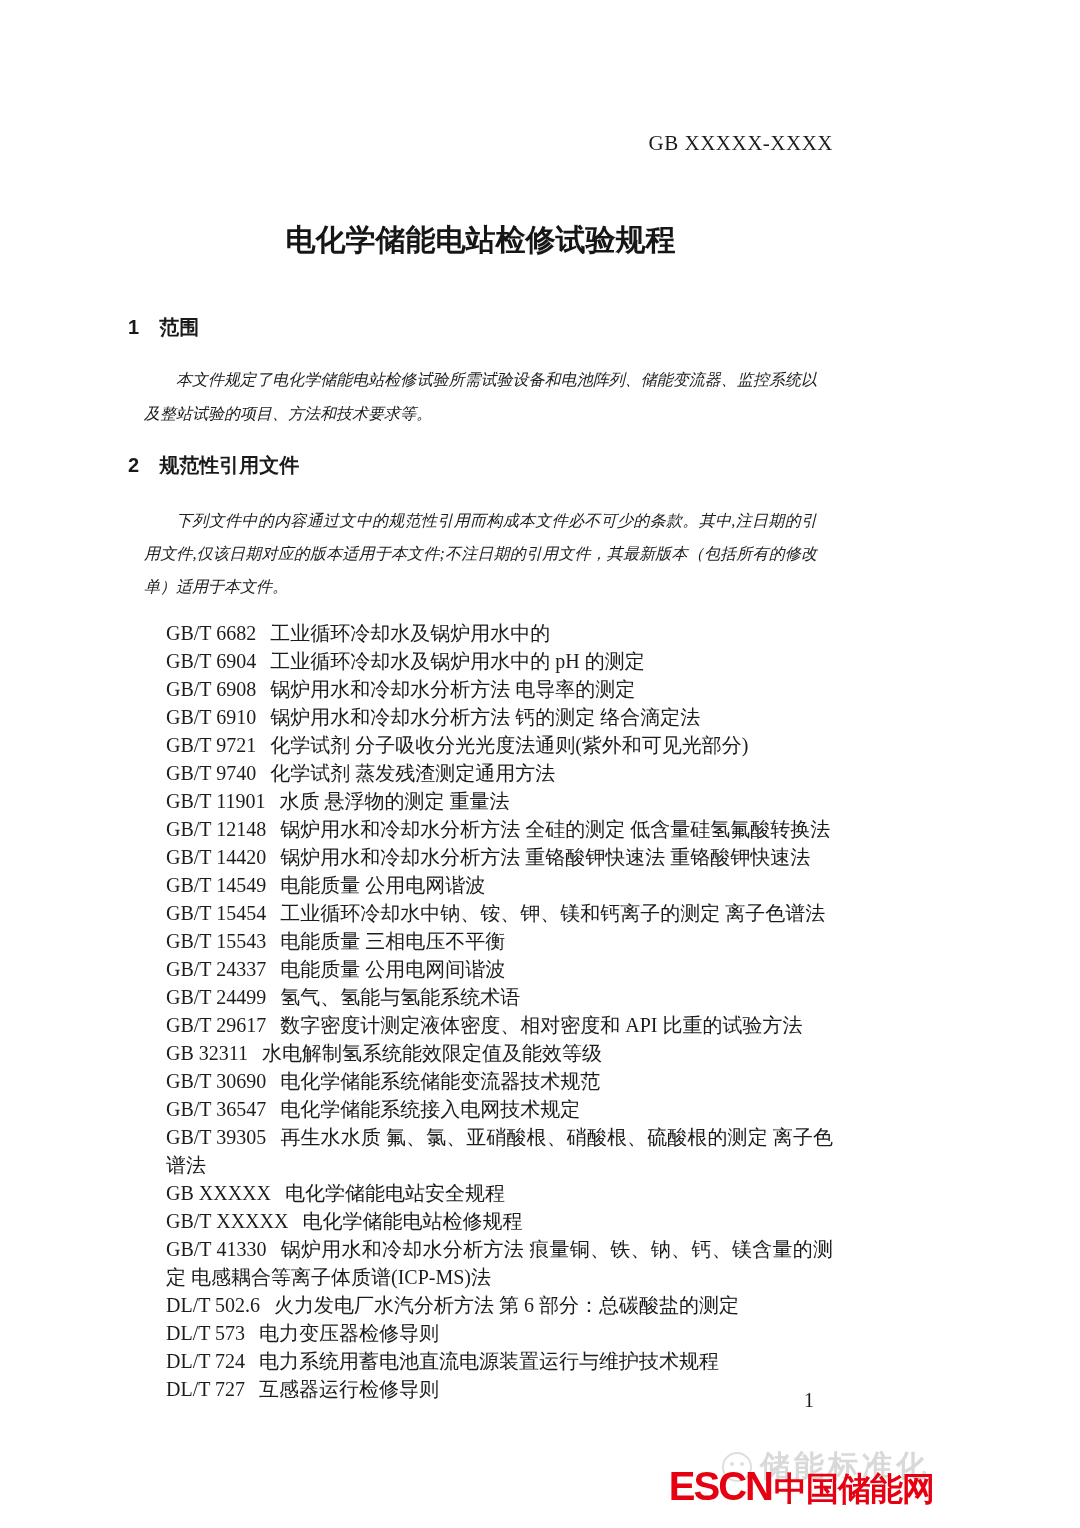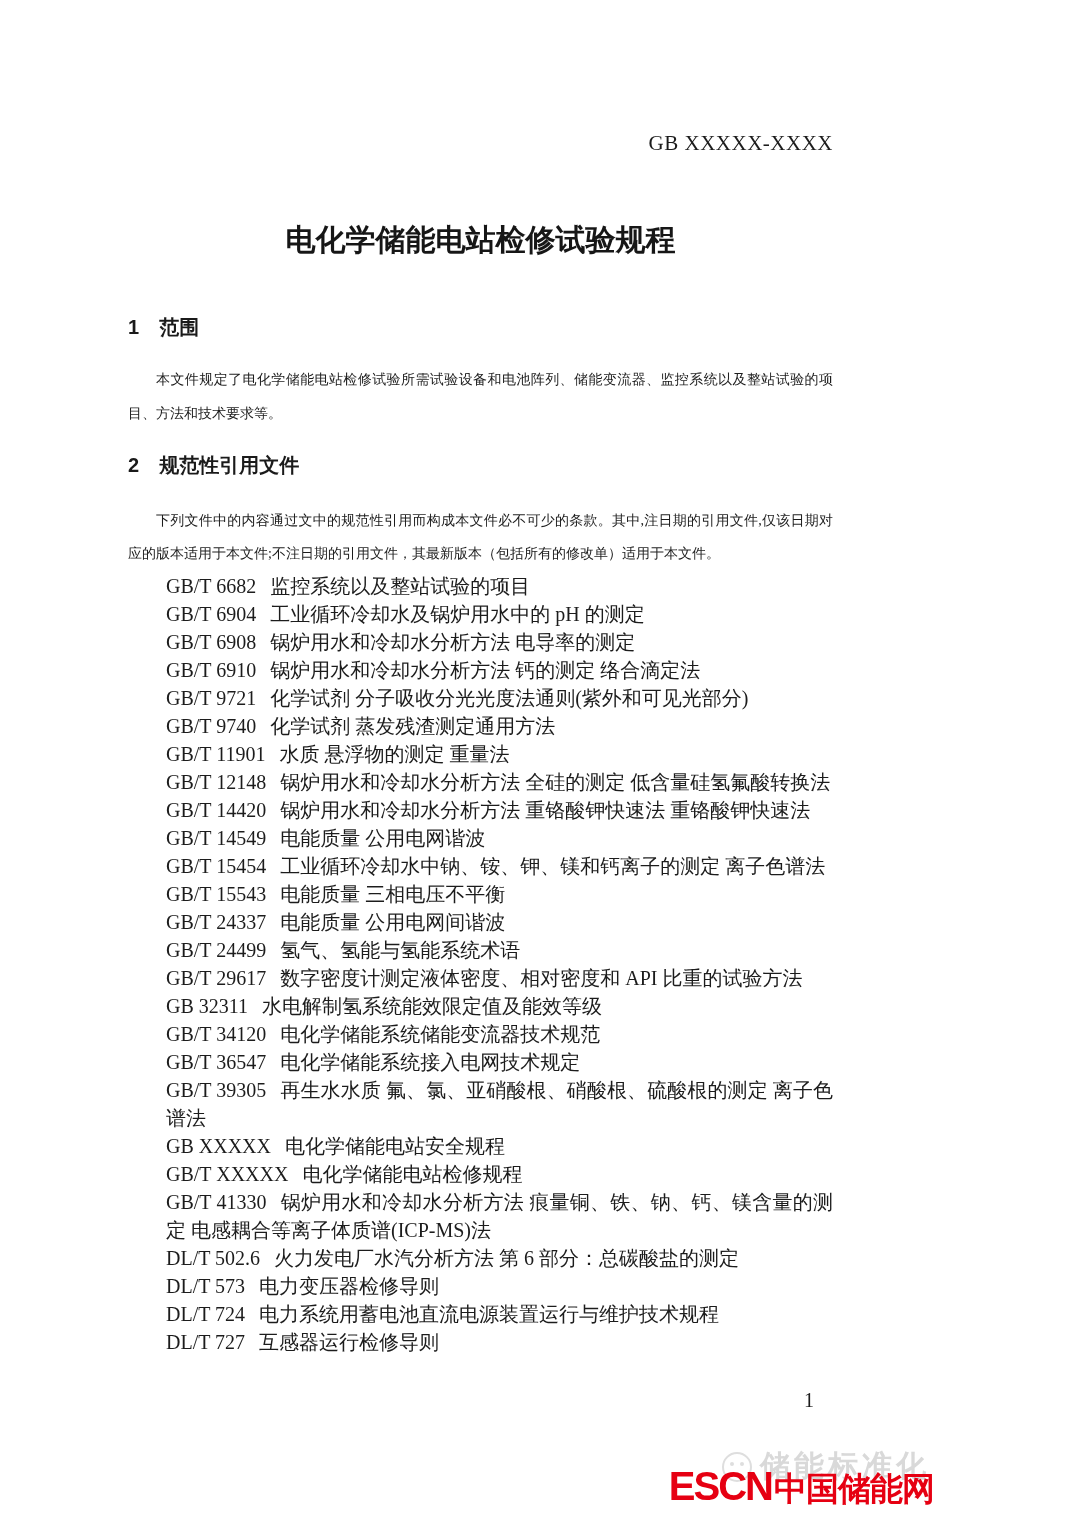--- a/index.html
+++ b/index.html
@@ -34,25 +34,26 @@
     font-family:"Liberation Sans","DejaVu Sans",sans-serif;
     font-weight:700;
     font-size:20px;
     line-height:26px;
     color:#1a1a1a;
   }
   .sec-heading.second{margin-top:22px;}
   .sec-heading .num{margin-right:20px;}
   .para-block{margin-top:23px;}
   .para{
-    margin:0;
-    font-size:14px;
+    margin:16px;
+    font-size:16px;
     line-height:33.5px;
     text-align:justify;
     text-indent:2em;
+    font-style:italic;
   }
   .intro-block{margin-top:26px;}
   .intro-block .para{line-height:33px;}
   .ref-list{margin-top:2px;}
   .ref-item{
     padding-left:38px;
     font-size:20px;
     line-height:28px;
     text-align:justify;
   }
@@ -134,21 +135,21 @@
 
     <div class="sec-heading second">
       <span class="num">2</span><span>规范性引用文件</span>
     </div>
 
     <div class="intro-block">
       <p class="para">下列文件中的内容通过文中的规范性引用而构成本文件必不可少的条款。其中,注日期的引用文件,仅该日期对应的版本适用于本文件;不注日期的引用文件，其最新版本（包括所有的修改单）适用于本文件。</p>
     </div>
 
     <div class="ref-list" id="ref-list">
-  <div class="ref-item"><span class="ref-code">GB/T 6682</span><span class="ref-title">监控系统以及整站试验的项目</span></div>
+  <div class="ref-item"><span class="ref-code">GB/T 6682</span><span class="ref-title">工业循环冷却水及锅炉用水中的</span></div>
 
   <div class="ref-item"><span class="ref-code">GB/T 6904</span><span class="ref-title">工业循环冷却水及锅炉用水中的 pH 的测定</span></div>
 
   <div class="ref-item"><span class="ref-code">GB/T 6908</span><span class="ref-title">锅炉用水和冷却水分析方法 电导率的测定</span></div>
 
   <div class="ref-item"><span class="ref-code">GB/T 6910</span><span class="ref-title">锅炉用水和冷却水分析方法 钙的测定 络合滴定法</span></div>
 
   <div class="ref-item"><span class="ref-code">GB/T 9721</span><span class="ref-title">化学试剂 分子吸收分光光度法通则(紫外和可见光部分)</span></div>
 
   <div class="ref-item"><span class="ref-code">GB/T 9740</span><span class="ref-title">化学试剂 蒸发残渣测定通用方法</span></div>
@@ -166,21 +167,21 @@
   <div class="ref-item"><span class="ref-code">GB/T 15543</span><span class="ref-title">电能质量 三相电压不平衡</span></div>
 
   <div class="ref-item"><span class="ref-code">GB/T 24337</span><span class="ref-title">电能质量 公用电网间谐波</span></div>
 
   <div class="ref-item"><span class="ref-code">GB/T 24499</span><span class="ref-title">氢气、氢能与氢能系统术语</span></div>
 
   <div class="ref-item"><span class="ref-code">GB/T 29617</span><span class="ref-title">数字密度计测定液体密度、相对密度和 API 比重的试验方法</span></div>
 
   <div class="ref-item"><span class="ref-code">GB 32311</span><span class="ref-title">水电解制氢系统能效限定值及能效等级</span></div>
 
-  <div class="ref-item"><span class="ref-code">GB/T 34120</span><span class="ref-title">电化学储能系统储能变流器技术规范</span></div>
+  <div class="ref-item"><span class="ref-code">GB/T 30690</span><span class="ref-title">电化学储能系统储能变流器技术规范</span></div>
 
   <div class="ref-item"><span class="ref-code">GB/T 36547</span><span class="ref-title">电化学储能系统接入电网技术规定</span></div>
 
   <div class="ref-item"><span class="ref-code">GB/T 39305</span><span class="ref-title">再生水水质 氟、氯、亚硝酸根、硝酸根、硫酸根的测定 离子色谱法</span></div>
 
   <div class="ref-item"><span class="ref-code">GB XXXXX</span><span class="ref-title">电化学储能电站安全规程</span></div>
 
   <div class="ref-item"><span class="ref-code">GB/T XXXXX</span><span class="ref-title">电化学储能电站检修规程</span></div>
 
   <div class="ref-item"><span class="ref-code">GB/T 41330</span><span class="ref-title">锅炉用水和冷却水分析方法 痕量铜、铁、钠、钙、镁含量的测定 电感耦合等离子体质谱(ICP-MS)法</span></div>

